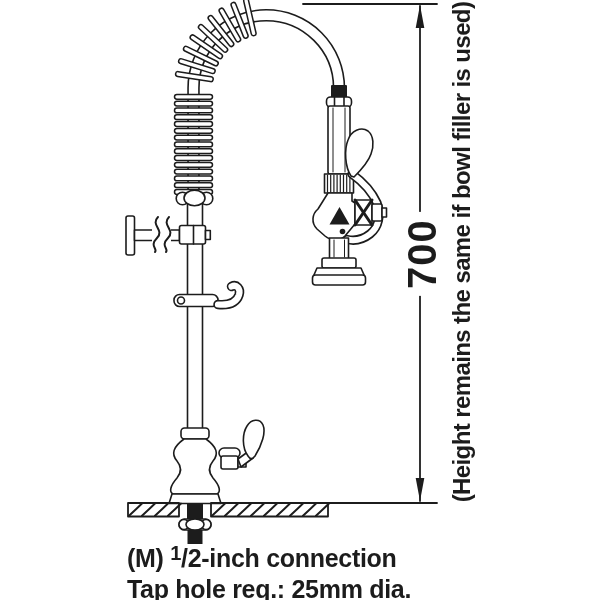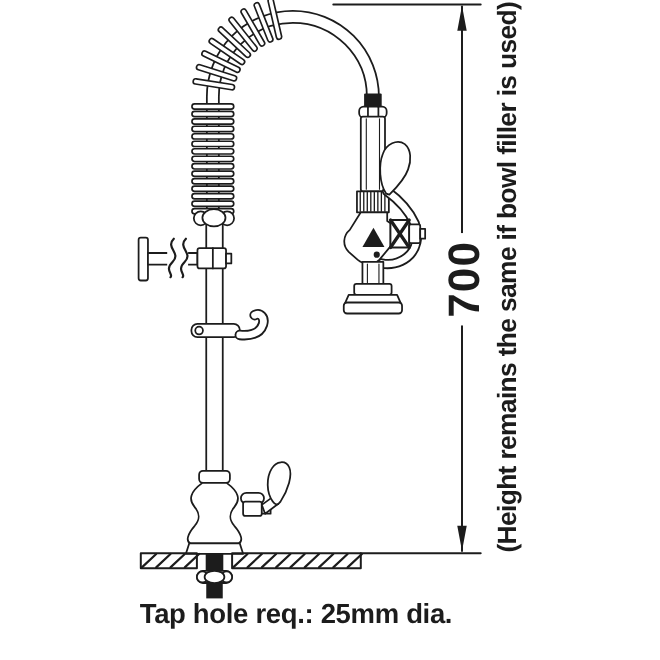--- a/index.html
+++ b/index.html
@@ -187,16 +187,17 @@
       <rect x="187.5" y="530" width="15" height="14" fill="#1c1c1c" stroke="none"></rect>
     </g>
   </g>
 </svg>
 
 <div id="dim-700" class="label">700</div>
 
 <div id="side-note" class="label">(Height remains the same if bowl filler is used)</div>
 
 <div id="footer-notes" class="label">
+  <div><span>(M) </span><span class="sup">1</span><span>/2-inch connection</span></div>
   <div>Tap hole req.: 25mm dia.</div>
 </div>
 
 </div>
 
 </body></html>

